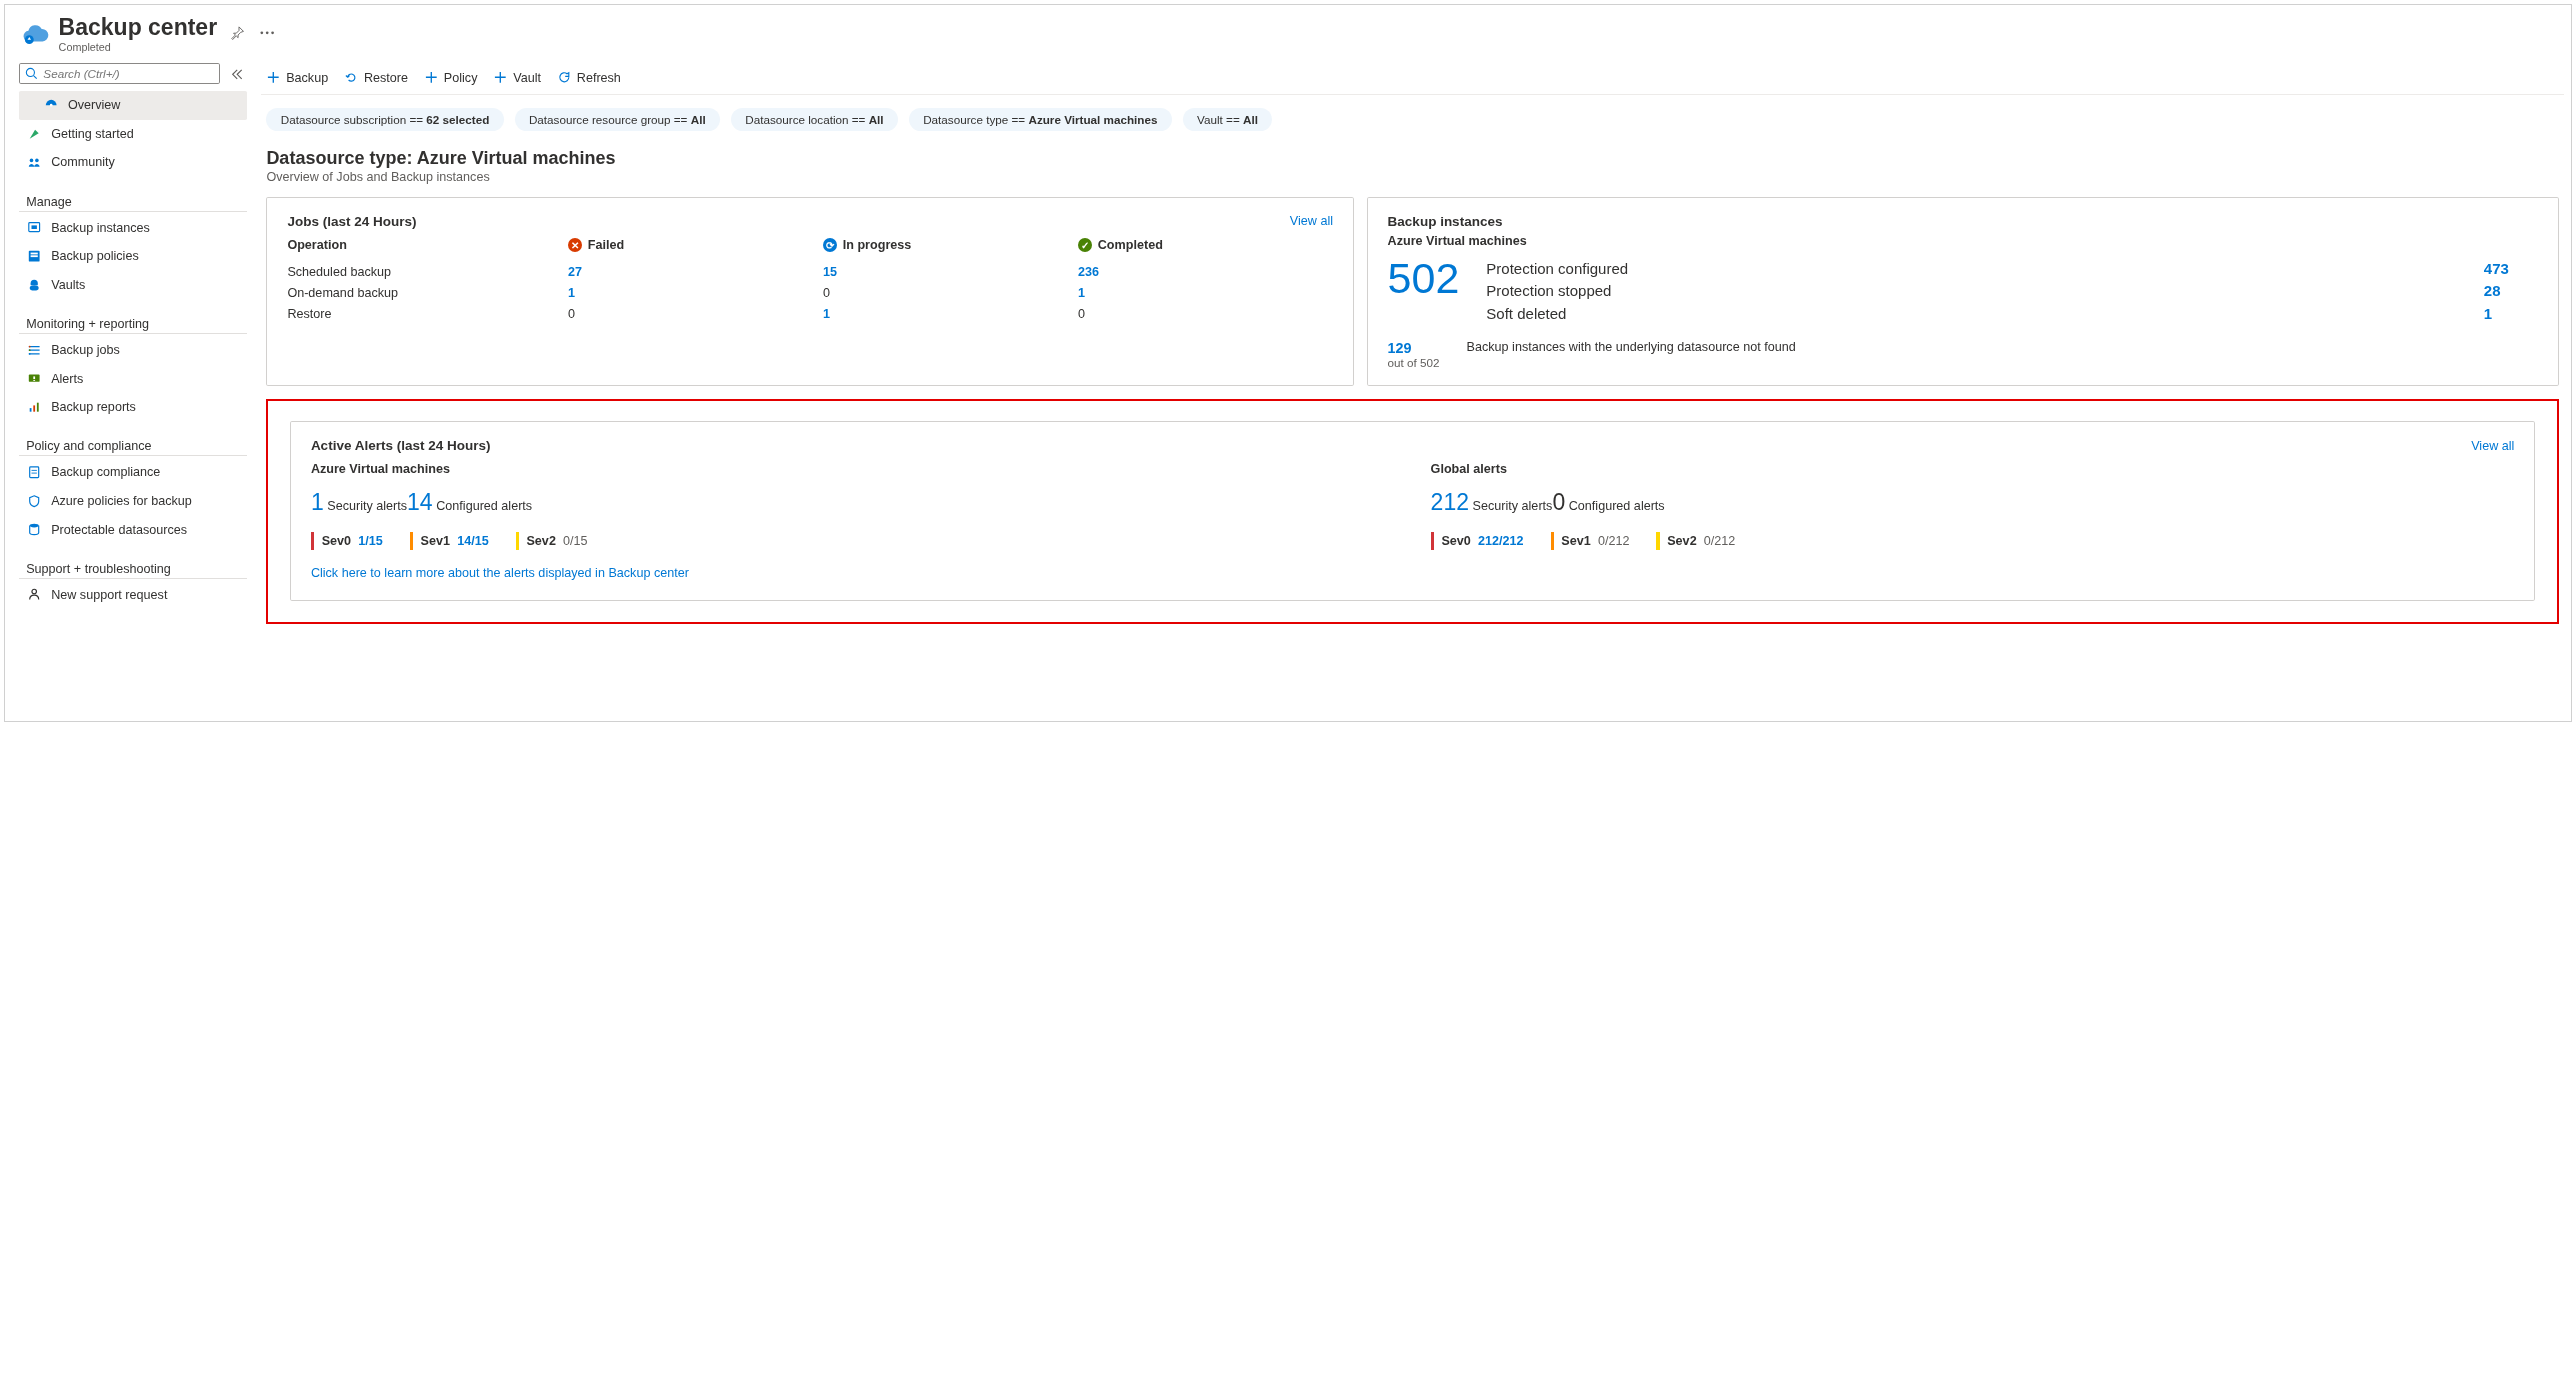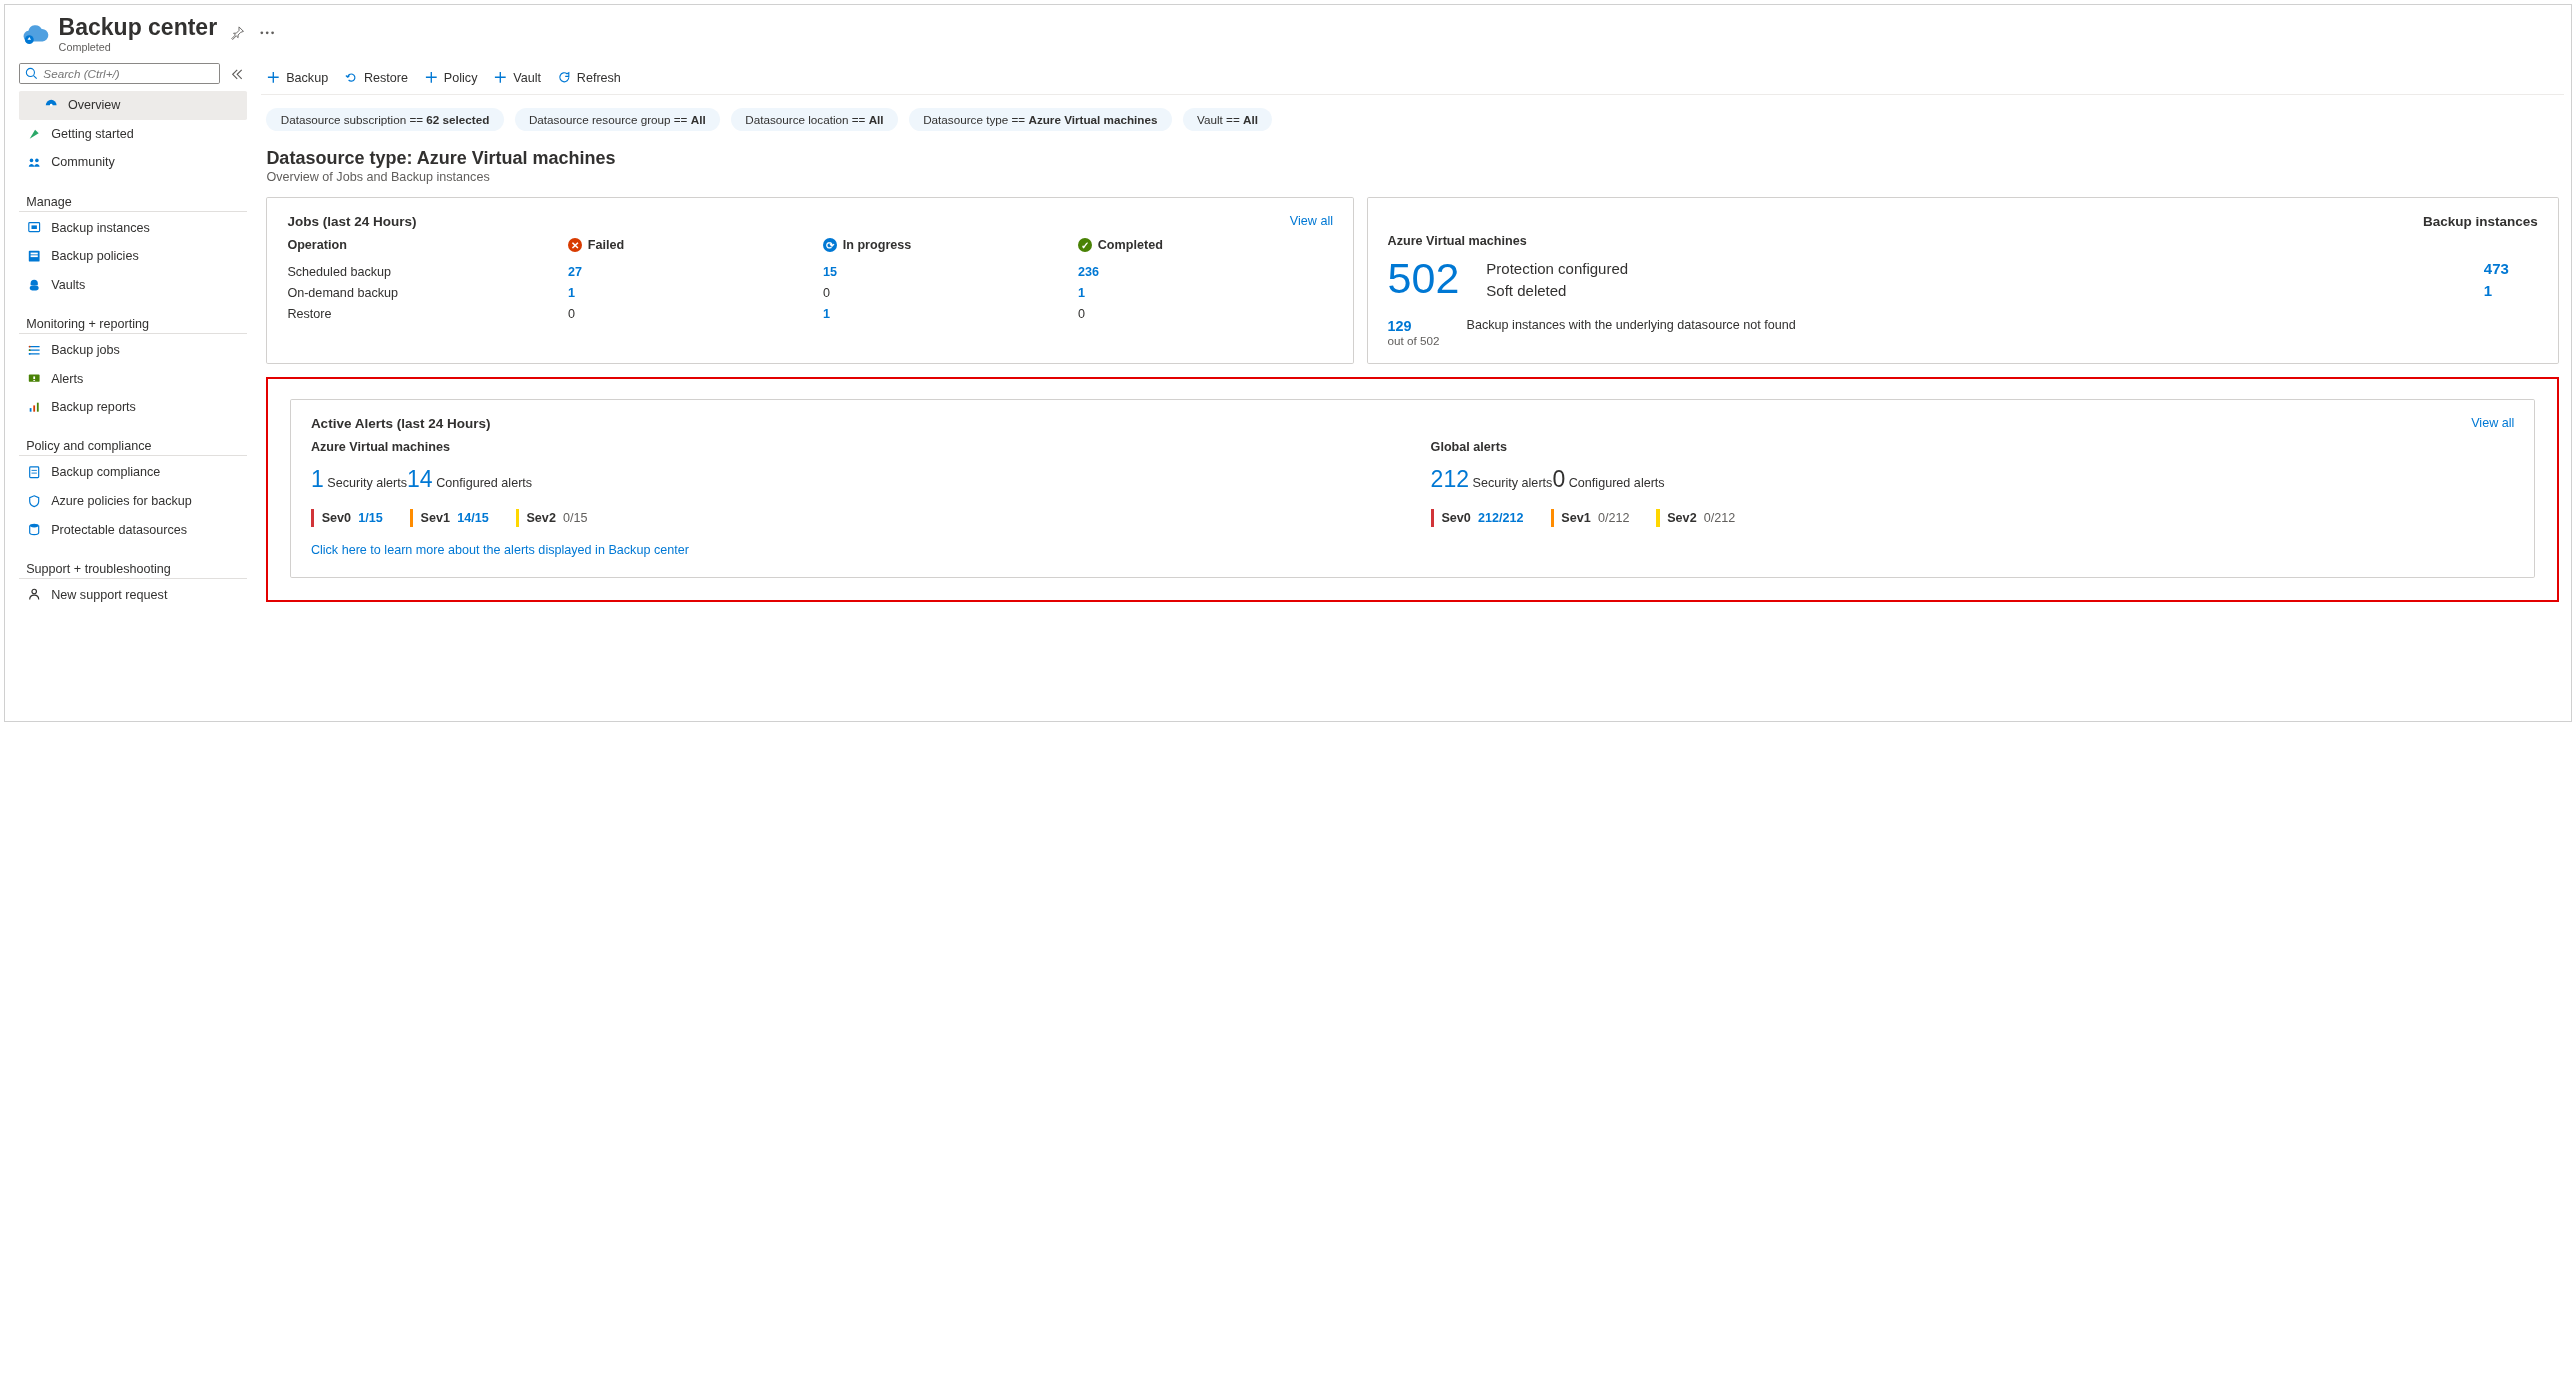--- a/index.html
+++ b/index.html
@@ -32,21 +32,21 @@
 .pill b { font-weight: 600; }
 .section-title { font-size: 18px; font-weight: 600; padding: 9px 5.4px 1.8px 5.4px; }
 .section-sub { font-size: 12.6px; color: #605e5c; padding: 0 5.4px 12.6px 5.4px; }
 .cards-row { display: flex; gap: 12.6px; padding: 0 5.4px; }
 .card { border: 0.9px solid #d2d0ce; border-radius: 1.8px; padding: 16px 20px; }
 .card-jobs { flex: 1; }
 .card-instances { flex: 1.1; }
 .card-alerts { margin: 12.6px 5.4px 0 5.4px; border: 2.7px solid #e30000; padding: 20px 21.5px 21.5px 21.5px; }
 .card-alerts .inner { border: 0.9px solid #d2d0ce; border-radius: 1.8px; padding: 16px 20px 20px 20px; }
 .card-title-row { display: flex; justify-content: space-between; align-items: center; margin-bottom: 9px; }
-.card-title { font-weight: 600; font-size: 13.5px; text-align: right; }
+.card-title { font-weight: 600; font-size: 13.5px; }
 .link { color: #0078d4; cursor: pointer; font-size: 12.6px; }
 .jobs-table { width: 100%; }
 .jobs-head { display: flex; font-weight: 600; font-size: 12.6px; margin-bottom: 9px; }
 .jobs-head .col-op { flex: 1.1; }
 .jobs-head .col { flex: 1; display: flex; align-items: center; gap: 5.4px; }
 .jobs-row { display: flex; font-size: 12.6px; padding: 3.6px 0; }
 .jobs-row .col-op { flex: 1.1; color: #323130; }
 .jobs-row .col { flex: 1; }
 .num-link { color: #0078d4; font-weight: 600; cursor: pointer; }
 .num-plain { color: #323130; }
@@ -376,20 +376,24 @@
           <div class="inst-body">
             <div>
               <div class="inst-big">502</div>
             </div>
             <div class="inst-stats">
               <div class="inst-stat-row">
                   <span class="lbl">Protection configured</span>
                   <span class="vnum">473</span>
                 </div>
               <div class="inst-stat-row">
+                  <span class="lbl">Protection stopped</span>
+                  <span class="vnum">28</span>
+                </div>
+              <div class="inst-stat-row">
                   <span class="lbl">Soft deleted</span>
                   <span class="vnum">1</span>
                 </div>
             </div>
           </div>
           <div class="inst-foot">
             <div>
               <div class="fnum">129</div>
               <div class="fsub">out of 502</div>
             </div>

